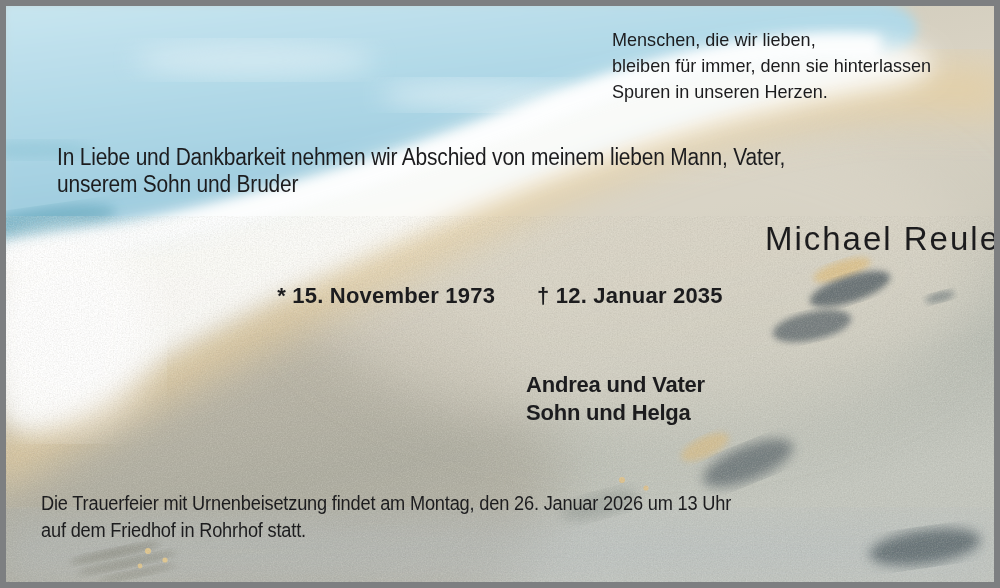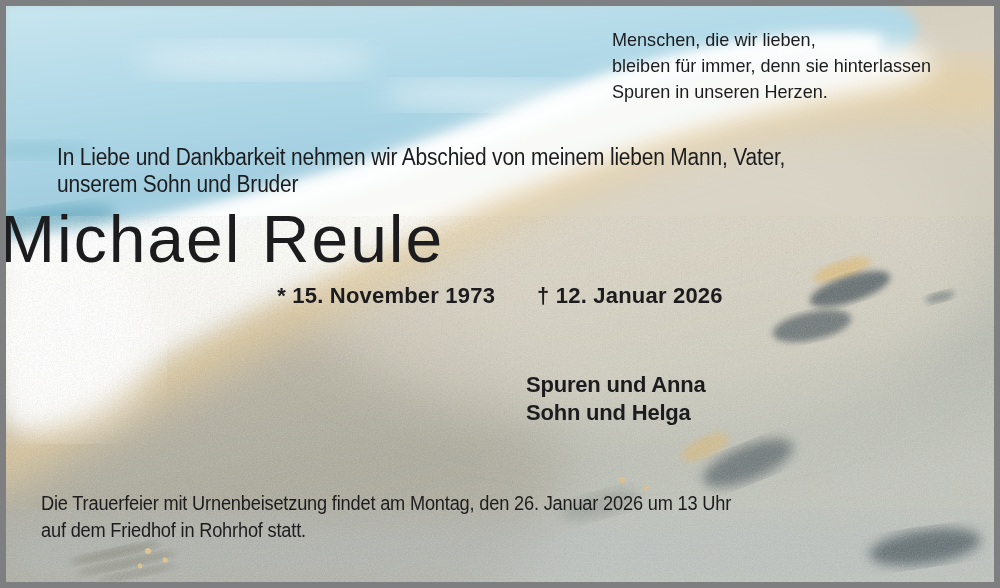--- a/index.html
+++ b/index.html
@@ -9,22 +9,22 @@
     background:#cfcabc;
   }
   .bg{position:absolute;inset:0;width:100%;height:100%;display:block;}
   .frame{position:absolute;inset:0;border:6px solid #7d7f81;pointer-events:none;z-index:9;}
   .txt{position:absolute;z-index:5;white-space:nowrap;}
   .quote{left:612px;top:27px;font-size:19px;line-height:26px;}
   .quote .ln{transform:scaleX(.95);transform-origin:left top;}
   .intro{left:33px;top:144px;font-size:23px;line-height:27px;margin-left:24px;}
   .intro .ln{transform:scaleX(.91);transform-origin:left top;letter-spacing:-.2px;}
   .name{
-    left:0;right:0;top:212px;text-align:left;margin:0;
-    font-size:66px;line-height:54px;font-weight:400;letter-spacing:2px;
+    left:0;right:0;top:212px;text-align:right;margin:0;
+    font-size:33px;line-height:54px;font-weight:400;letter-spacing:2px;
   }
   .dates{
     left:0;right:0;top:283px;display:flex;justify-content:center;gap:42px;
     font-size:22px;font-weight:700;letter-spacing:.2px;
   }
   .mourners{left:526px;top:371px;font-size:22px;font-weight:700;line-height:28px;letter-spacing:-.2px;}
   .funeral{left:41px;top:490px;font-size:20px;line-height:27px;}
   .funeral .ln{transform:scaleX(.91);transform-origin:left top;letter-spacing:-.2px;}
 </style>
 </head>
@@ -122,25 +122,25 @@
 
   <div class="txt intro">
     <div class="ln">In Liebe und Dankbarkeit nehmen wir Abschied von meinem lieben Mann, Vater,</div>
     <div class="ln">unserem Sohn und Bruder</div>
   </div>
 
   <h1 class="txt name">Michael Reule</h1>
 
   <div class="txt dates">
     <span>* 15. November 1973</span>
-    <span>† 12. Januar 2026</span>
+    <span>† 12. Januar 2035</span>
   </div>
 
   <div class="txt mourners">
-    <div>Spuren und Anna</div>
+    <div>Andrea und Vater</div>
     <div>Sohn und Helga</div>
   </div>
 
   <div class="txt funeral">
     <div class="ln">Die Trauerfeier mit Urnenbeisetzung findet am Montag, den 26. Januar 2026 um 13 Uhr</div>
     <div class="ln">auf dem Friedhof in Rohrhof statt.</div>
   </div>
 
   <div class="frame"></div>
 </div>

